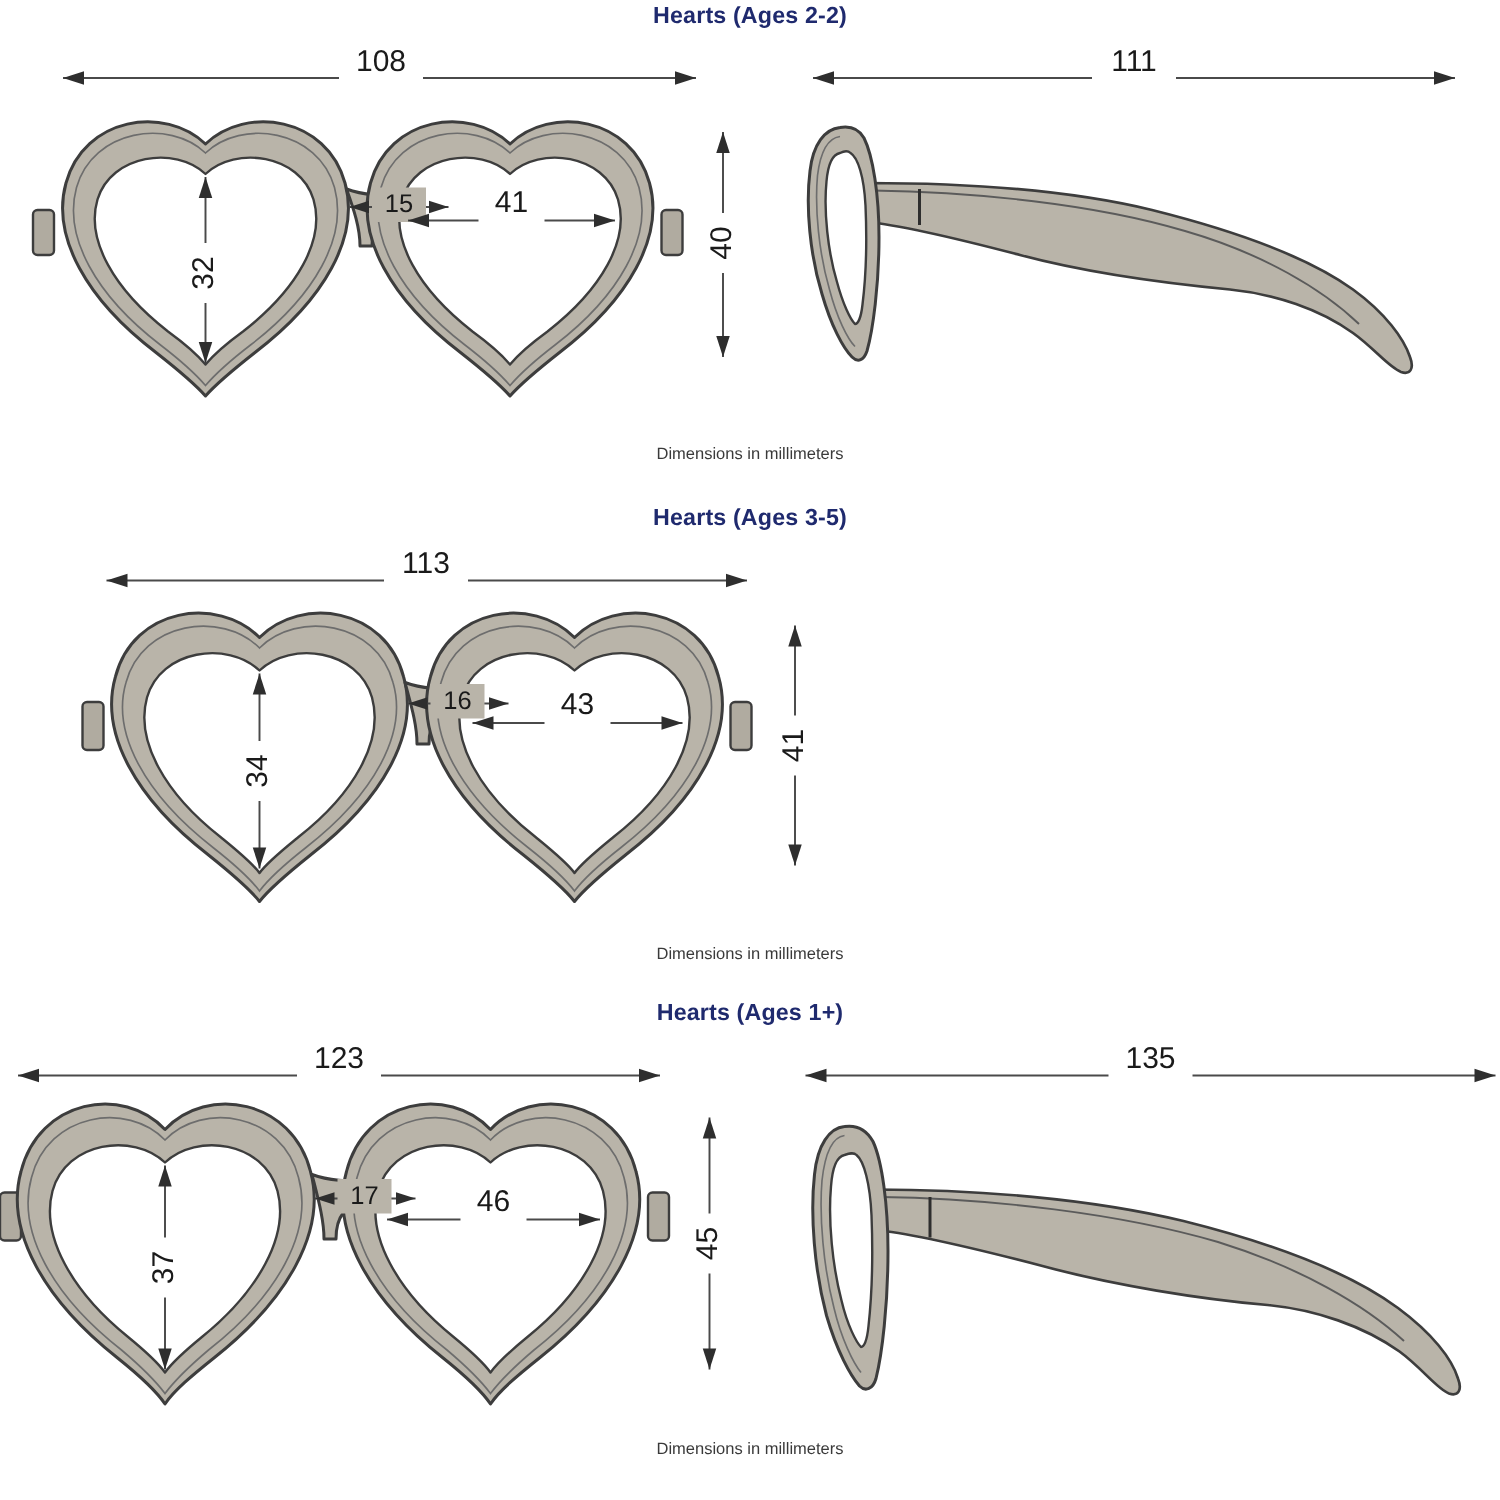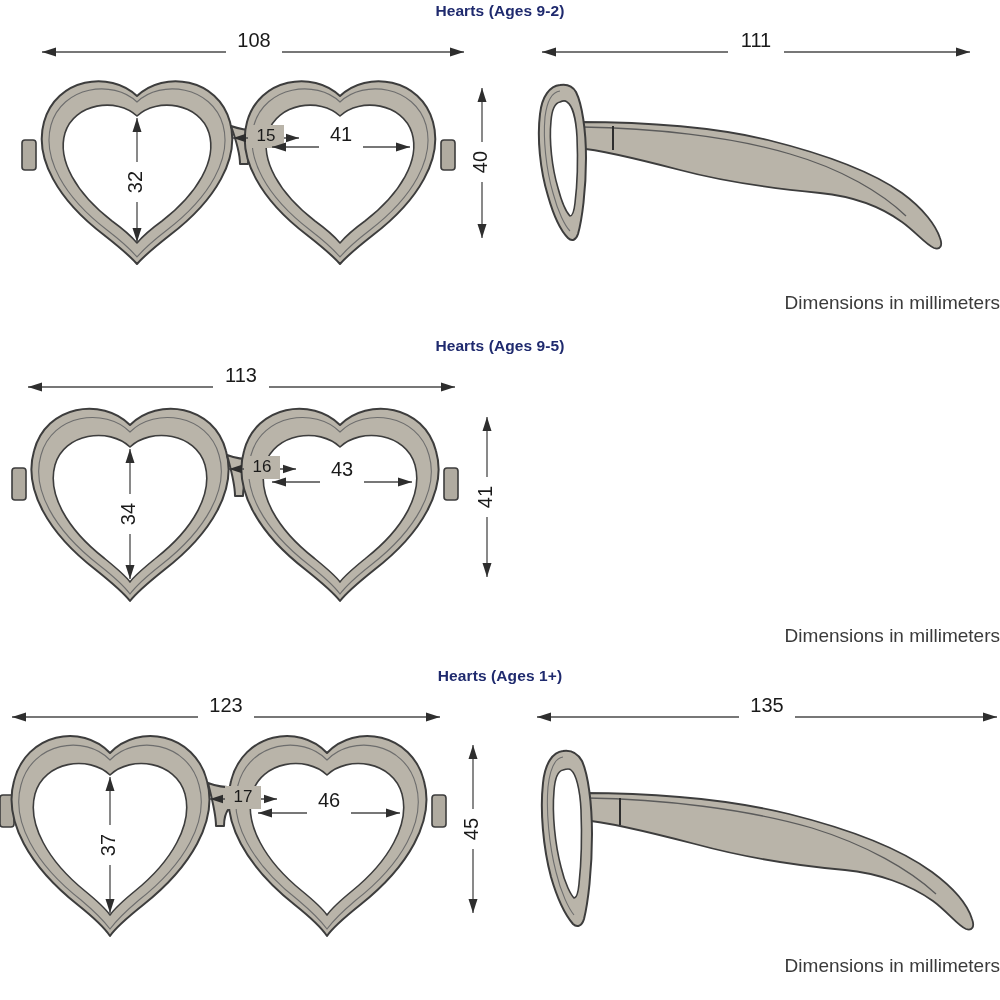--- a/index.html
+++ b/index.html
@@ -28,22 +28,22 @@
   .panel-title {
     text-align: center;
     font-size: 15.5px;
     font-weight: bold;
     color: #1f2a6e;
     letter-spacing: 0.1px;
     height: 22px;
     line-height: 22px;
   }
   .panel-caption {
-    text-align: right;
-    font-size: 19px;
+    text-align: center;
+    font-size: 11px;
     color: #3a3a3a;
     height: 22px;
     line-height: 22px;
   }
   .views {
     position: relative;
     width: 1000px;
   }
   .view {
     position: absolute;
@@ -122,21 +122,21 @@
     dominant-baseline: middle;
   }
   .arrowhead { fill: #2e2e2e; }
 </style>
 </head>
 <body>
 
 <div class="sheet">
 
   <div class="panel" style="height:335px;">
-    <div class="panel-title">Hearts (Ages 9-2)</div>
+    <div class="panel-title">Hearts (Ages 2-2)</div>
 
     <div class="views" style="height:270px;">
 
       <div class="view" style="left:4px; top:8px;">
         <svg width="500" height="265" viewBox="0 0 500 265">
 
           <g>
             <line class="dim-line" x1="38" y1="22" x2="460" y2="22"></line>
             <polygon class="arrowhead" points="38,22 52,17.5 52,26.5"></polygon>
             <polygon class="arrowhead" points="460,22 446,17.5 446,26.5"></polygon>
@@ -306,25 +306,25 @@
           <line class="hinge-line" x1="93" y1="96" x2="93" y2="120"></line>
         </svg>
       </div>
 
     </div>
 
     <div class="panel-caption">Dimensions in millimeters</div>
   </div>
 
   <div class="panel" style="height:330px;">
-    <div class="panel-title">Hearts (Ages 9-5)</div>
+    <div class="panel-title">Hearts (Ages 3-5)</div>
 
     <div class="views" style="height:268px;">
 
-      <div class="view" style="left:0px; top:8px;">
+      <div class="view" style="left:0px; top:8px;padding-left:43px;">
         <svg width="510" height="262" viewBox="0 0 510 262">
           <g>
             <line class="dim-line" x1="28" y1="22" x2="455" y2="22"></line>
             <polygon class="arrowhead" points="28,22 42,17.5 42,26.5"></polygon>
             <polygon class="arrowhead" points="455,22 441,17.5 441,26.5"></polygon>
             <rect x="213" y="8" width="56" height="24" fill="#ffffff"></rect>
             <text class="dim-text" x="241" y="12">113</text>
           </g>
 
           <rect class="hinge-tab" x="12" y="103" width="14" height="32" rx="3"></rect>

